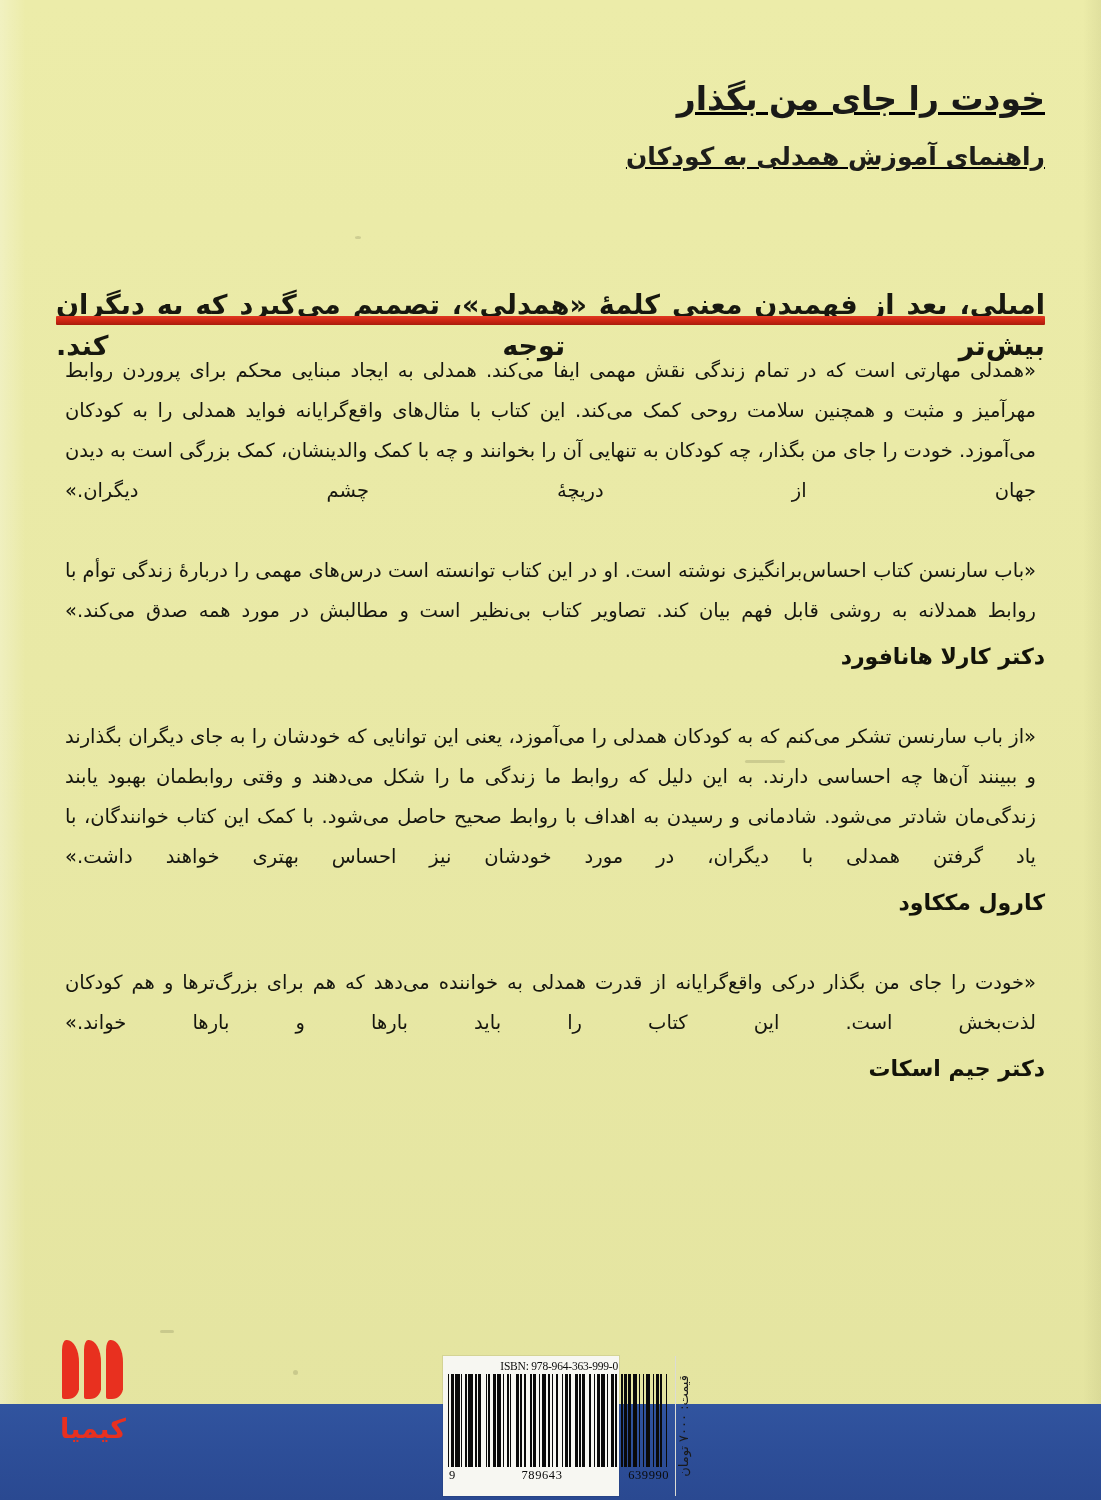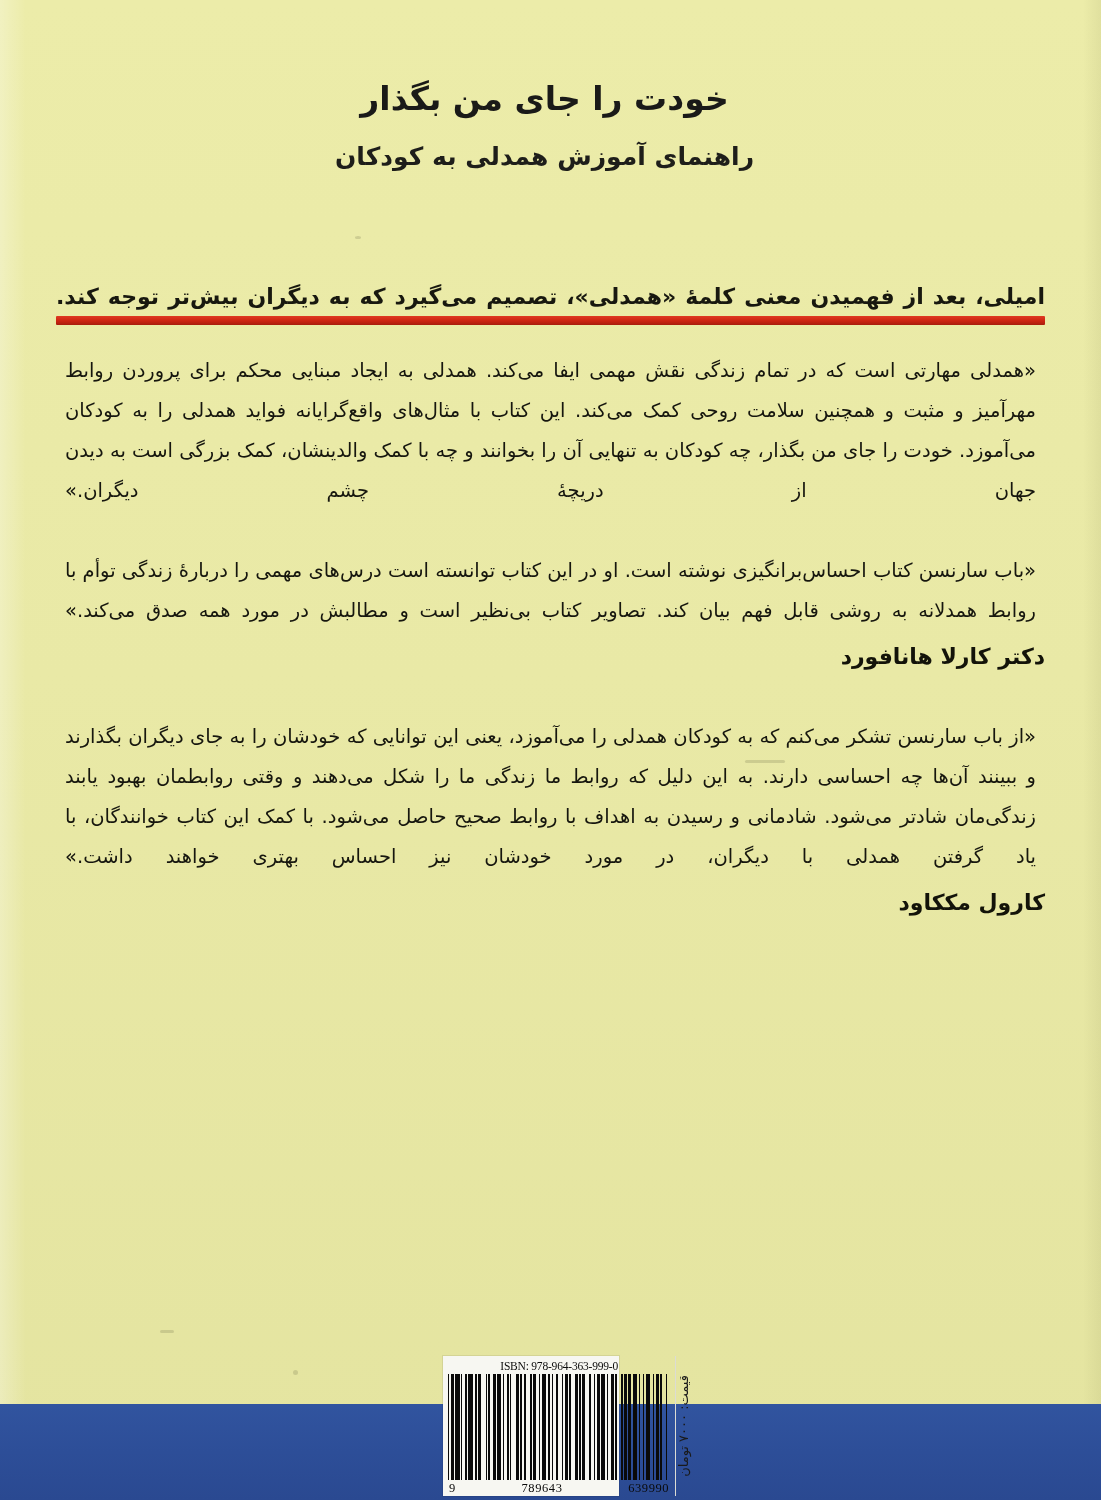--- a/index.html
+++ b/index.html
@@ -37,21 +37,22 @@
     background: linear-gradient(270deg, rgba(170,170,110,0.18), rgba(255,255,255,0));
     pointer-events: none;
   }
 
   
   .header {
     position: absolute;
     top: 78px;
     right: 56px;
     left: 44px;
-    text-align: center;
+    text-align: right;
+    text-decoration: underline;
   }
   .book-title {
     font-size: 33px;
     font-weight: bold;
     color: #1a1a18;
     letter-spacing: 0.5px;
     line-height: 1.25;
     margin: 0 0 22px 0;
   }
   .book-subtitle {
@@ -63,21 +64,21 @@
   }
 
   
   .tagline {
     position: absolute;
     top: 258px;
     right: 56px;
     left: 56px;
     text-align: justify;
     text-align-last: justify;
-    font-size: 22px;
+    font-size: 27px;
     font-weight: bold;
     color: #18180f;
     line-height: 1.5;
   }
   .red-rule {
     position: absolute;
     top: 316px;
     right: 56px;
     left: 56px;
     height: 9px;
@@ -190,21 +191,21 @@
     background: #f7f7f2;
     display: flex;
     flex-direction: row-reverse;
     align-items: stretch;
     box-shadow: 0 0 0 1px rgba(0,0,0,0.07);
   }
   .barcode-main {
     flex: 1;
     display: flex;
     flex-direction: column;
-    padding: 4px 5px 0 5px;
+    padding: 4px 5px 13px 5px;
     box-sizing: border-box;
   }
   .isbn-line {
     font-family: "Liberation Serif", "DejaVu Serif", serif;
     font-size: 11.5px;
     color: #0b0b0b;
     direction: ltr;
     text-align: center;
     white-space: nowrap;
     letter-spacing: -0.2px;
@@ -289,25 +290,39 @@
       </div>
     </div>
 
     <div class="quote-block" id="quote-2">
       <p class="quote-text">«از باب سارنسن تشکر می‌کنم که به کودکان همدلی را می‌آموزد، یعنی این توانایی که خودشان را به جای دیگران بگذارند و ببینند آن‌ها چه احساسی دارند. به این دلیل که روابط ما زندگی ما را شکل می‌دهند و وقتی روابطمان بهبود یابند زندگی‌مان شادتر می‌شود. شادمانی و رسیدن به اهداف با روابط صحیح حاصل می‌شود. با کمک این کتاب خوانندگان، با یاد گرفتن همدلی با دیگران، در مورد خودشان نیز احساس بهتری خواهند داشت.»</p>
       <div class="quote-attrib">
         <span>کارول مککاود</span>
       </div>
     </div>
 
+    <div class="quote-block" id="quote-3">
+      <p class="quote-text">«خودت را جای من بگذار درکی واقع‌گرایانه از قدرت همدلی به خواننده می‌دهد که هم برای بزرگ‌ترها و هم کودکان لذت‌بخش است. این کتاب را باید بارها و بارها خواند.»</p>
+      <div class="quote-attrib">
+        <span>دکتر جیم اسکات</span>
+      </div>
+    </div>
 
   </div>
 
   <div class="blue-band"></div>
 
+  <div class="publisher-logo">
+    <div class="flames">
+      <span class="flame"></span>
+      <span class="flame"></span>
+      <span class="flame"></span>
+    </div>
+    <div class="logo-word">کیمیا</div>
+  </div>
 
   <div class="barcode-box">
     <div class="barcode-main">
       <div class="isbn-line">ISBN: 978-964-363-999-0</div>
       <div class="bars" id="bars">
           <span class="bar" style="width: 1.45px; background: rgb(10, 10, 10);"></span>
           <span class="bar" style="width: 1.45px; background: transparent;"></span>
           <span class="bar" style="width: 2.9px; background: rgb(10, 10, 10);"></span>
           <span class="bar" style="width: 1.45px; background: transparent;"></span>
           <span class="bar" style="width: 4.35px; background: rgb(10, 10, 10);"></span>

